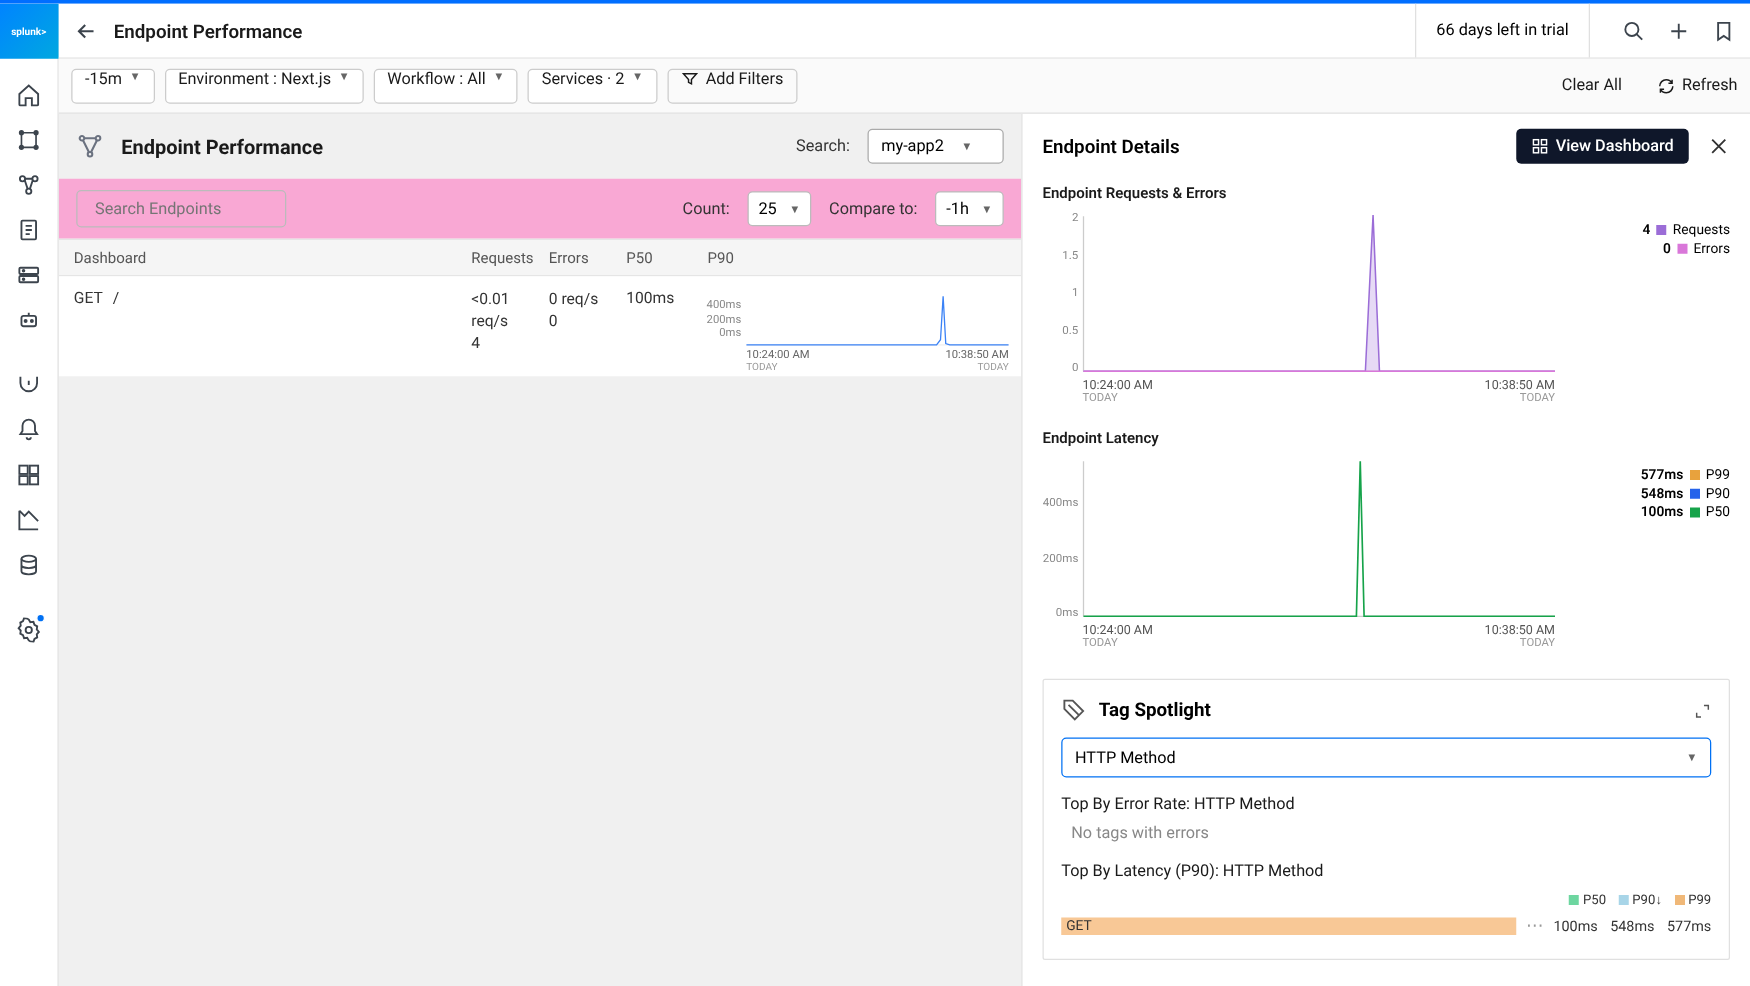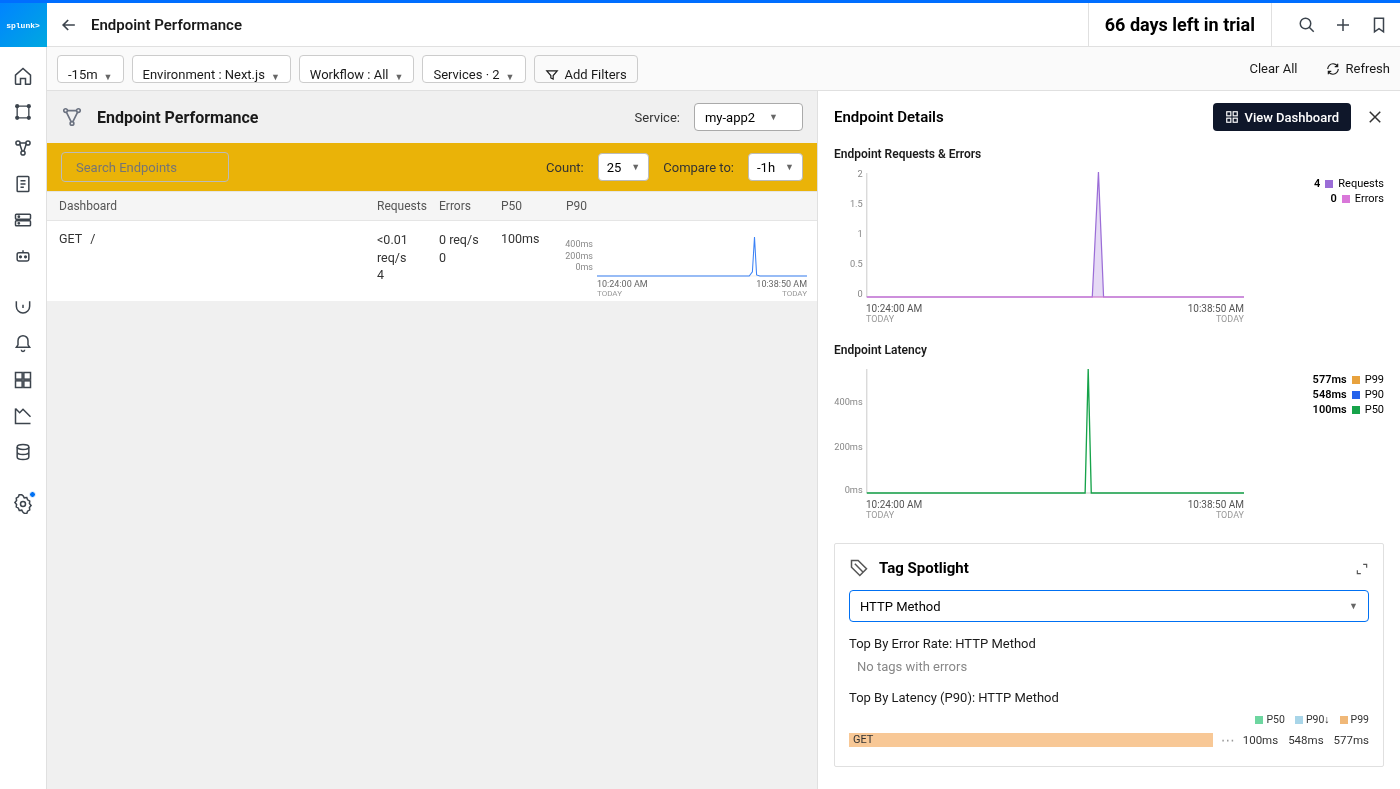--- a/index.html
+++ b/index.html
@@ -1,44 +1,44 @@
 <!DOCTYPE html>
 <html><head>
 <meta charset="utf-8">
 <style>
 * { box-sizing: border-box; margin: 0; padding: 0; font-family: -apple-system, BlinkMacSystemFont, "Segoe UI", Roboto, Helvetica, Arial, sans-serif; }
 body { width: 1400px; height: 789px; background: #f5f5f5; overflow: hidden; position: relative; }
 .topbar-accent { height: 3px; background: #006eff; width: 100%; }
 .sidebar { position: absolute; left: 0; top: 3px; width: 47px; height: 786px; background: #fff; border-right: 1px solid #e0e0e0; display: flex; flex-direction: column; align-items: center; }
-.logo { width: 47px; height: 44px; background: linear-gradient(135deg, #0084ff 0%, #00a8e0 100%); display: flex; align-items: center; justify-content: center; color: #fff; font-size: 8px; font-weight: bold; font-family: Liberation Mono, monospace; }
+.logo { width: 47px; height: 44px; background: linear-gradient(135deg, #0084ff 0%, #00a8e0 100%); display: flex; align-items: center; justify-content: center; color: #fff; font-size: 8px; font-weight: bold; }
 .nav-icons { display: flex; flex-direction: column; gap: 14px; margin-top: 18px; align-items: center; }
 .nav-icon { width: 22px; height: 22px; color: #3c444d; display: flex; align-items: center; justify-content: center; cursor: pointer; position: relative; }
 .nav-icon svg { width: 20px; height: 20px; }
 .badge-dot { position: absolute; top: -2px; right: -2px; width: 7px; height: 7px; background: #0070f3; border-radius: 50%; border: 1px solid #fff; }
 .main { position: absolute; left: 47px; top: 3px; right: 0; height: 786px; display: flex; flex-direction: column; }
 .header { height: 44px; background: #fff; border-bottom: 1px solid #e0e0e0; display: flex; align-items: center; padding: 0 12px; gap: 12px; }
 .back-btn { width: 20px; height: 20px; cursor: pointer; color: #3c444d; }
 .page-title { font-size: 15px; font-weight: 600; color: #1a1a1a; flex: 1; }
-.trial-box { border-left: 1px solid #e0e0e0; border-right: 1px solid #e0e0e0; height: 100%; display: flex; align-items: center; padding: 0 16px; font-size: 18px; font-weight: 700; }
+.trial-box { border-left: 1px solid #e0e0e0; border-right: 1px solid #e0e0e0; height: 100%; display: flex; align-items: center; padding: 0 16px; font-size: 13px; font-weight: 400; }
 .hdr-icons { display: flex; gap: 18px; padding-left: 14px; }
 .hdr-icon { width: 18px; height: 18px; cursor: pointer; color: #3c444d; }
 .filter-bar { height: 44px; background: #fafafa; border-bottom: 1px solid #e0e0e0; display: flex; align-items: center; padding: 0 10px; gap: 8px; }
-.pill { background: #fff; border: 1px solid #ccc; border-radius: 4px; height: 28px; padding: 0 10px; display: flex; align-items: flex-end; gap: 6px; font-size: 13px; cursor: pointer; color: #1a1a1a; }
+.pill { background: #fff; border: 1px solid #ccc; border-radius: 4px; height: 28px; padding: 0 10px; display: flex; align-items: flex-start; gap: 6px; font-size: 13px; cursor: pointer; color: #1a1a1a; }
 .pill .caret { font-size: 9px; color: #666; }
 .pill-ghost { background: transparent; }
 .spacer { flex: 1; }
 .link-btn { color: #1a1a1a; font-size: 13px; cursor: pointer; display: flex; align-items: center; gap: 6px; }
 .content-row { flex: 1; display: flex; overflow: hidden; }
 .left-pane { flex: 1; background: #f0f0f0; display: flex; flex-direction: column; min-width: 0; }
 .ep-header { height: 52px; display: flex; align-items: center; padding: 0 14px; gap: 14px; }
 .ep-icon { width: 22px; height: 22px; color: #6b7280; }
 .ep-title { font-size: 16px; font-weight: 700; color: #1a1a1a; flex: 1; }
 .svc-label { font-size: 13px; color: #333; }
 .svc-select { border: 1px solid #aaa; border-radius: 4px; height: 28px; padding: 0 24px 0 10px; font-size: 13px; background: #fff; cursor: pointer; position: relative; display: flex; align-items: center; gap: 14px; }
-.tools-row { height: 48px; display: flex; align-items: center; padding: 0 14px; gap: 14px; background: #eab308; }
+.tools-row { height: 48px; display: flex; align-items: center; padding: 0 14px; gap: 14px; background: #f9a8d4; }
 .search-box { border: 1px solid #bbb; border-radius: 4px; height: 30px; width: 168px; display: flex; align-items: center; padding: 0 8px; gap: 6px; }
 .search-box input { border: none; outline: none; font-size: 13px; flex: 1; background: transparent; }
 .cnt-label { font-size: 13px; color: #333; }
 .sel-box { border: 1px solid #bbb; border-radius: 4px; height: 28px; padding: 0 8px; font-size: 13px; display: flex; align-items: center; gap: 10px; cursor: pointer; background: #fff; }
 .table-hdr { height: 30px; background: #f5f5f5; border-top: 1px solid #e5e5e5; border-bottom: 1px solid #e5e5e5; display: flex; align-items: center; font-size: 12px; color: #555; }
 .col-ep { width: 330px; padding-left: 12px; }
 .col-req { width: 62px; }
 .col-err { width: 62px; }
 .col-p50 { width: 62px; }
 .col-p90 { flex: 1; padding-left: 3px; }
@@ -236,21 +236,21 @@
   <div class="content-row">
     <div class="left-pane">
       <div class="ep-header">
         <div class="ep-icon"><svg viewBox="0 0 24 24" fill="none" stroke="currentColor" stroke-width="1.8">
               <circle cx="5" cy="5" r="2"></circle>
               <circle cx="19" cy="5" r="2"></circle>
               <circle cx="12" cy="19" r="2"></circle>
               <path d="M7 5h10M6 7l5 10M18 7l-5 10"></path>
             </svg></div>
         <div class="ep-title">Endpoint Performance</div>
-        <span class="svc-label">Service:</span>
+        <span class="svc-label">Search:</span>
         <div class="svc-select">
             <span>my-app2</span>
             <span class="caret" style="font-size:9px;color:#666">▼</span>
           </div>
       </div>
       <div class="tools-row">
         <div class="search-box">
           <svg width="14" height="14" viewBox="0 0 24 24" fill="none" stroke="#888" stroke-width="2">
               <circle cx="10" cy="10" r="7"></circle>
               <path d="M21 21l-6-6"></path>

